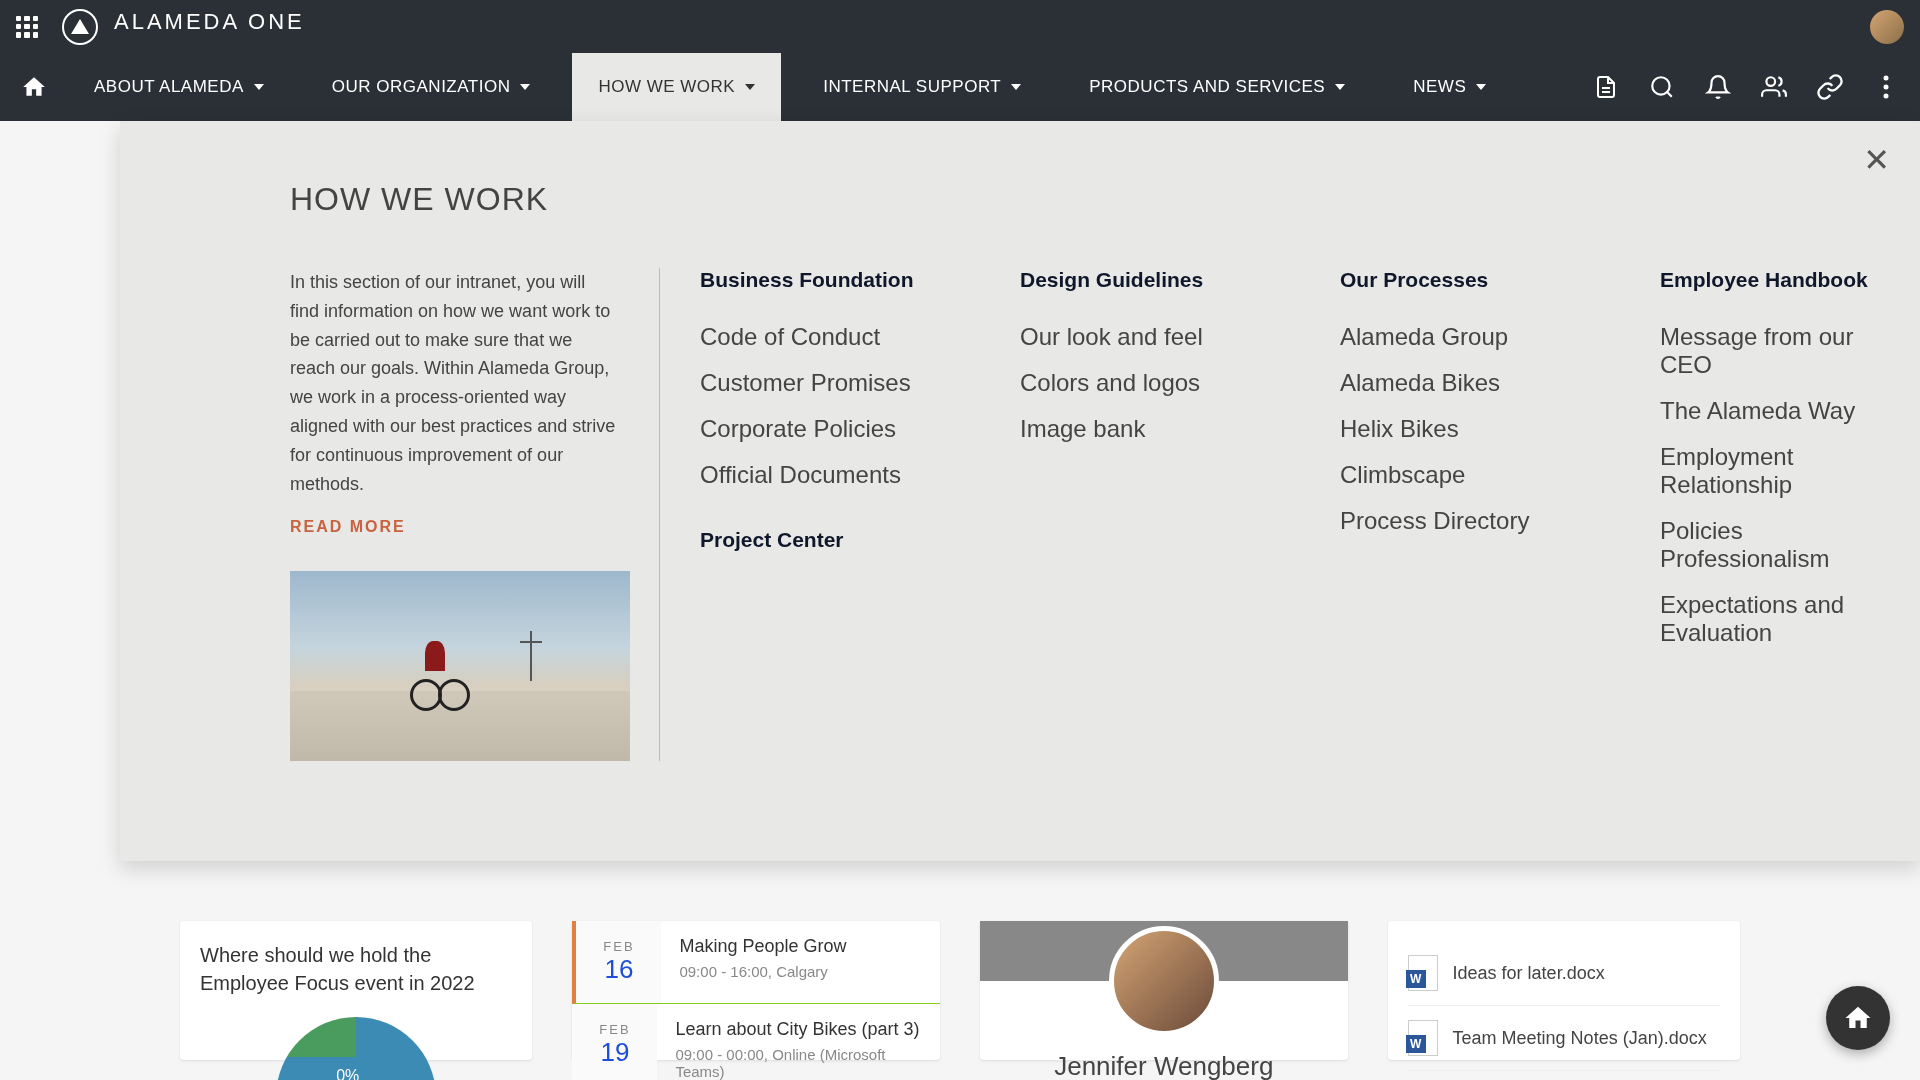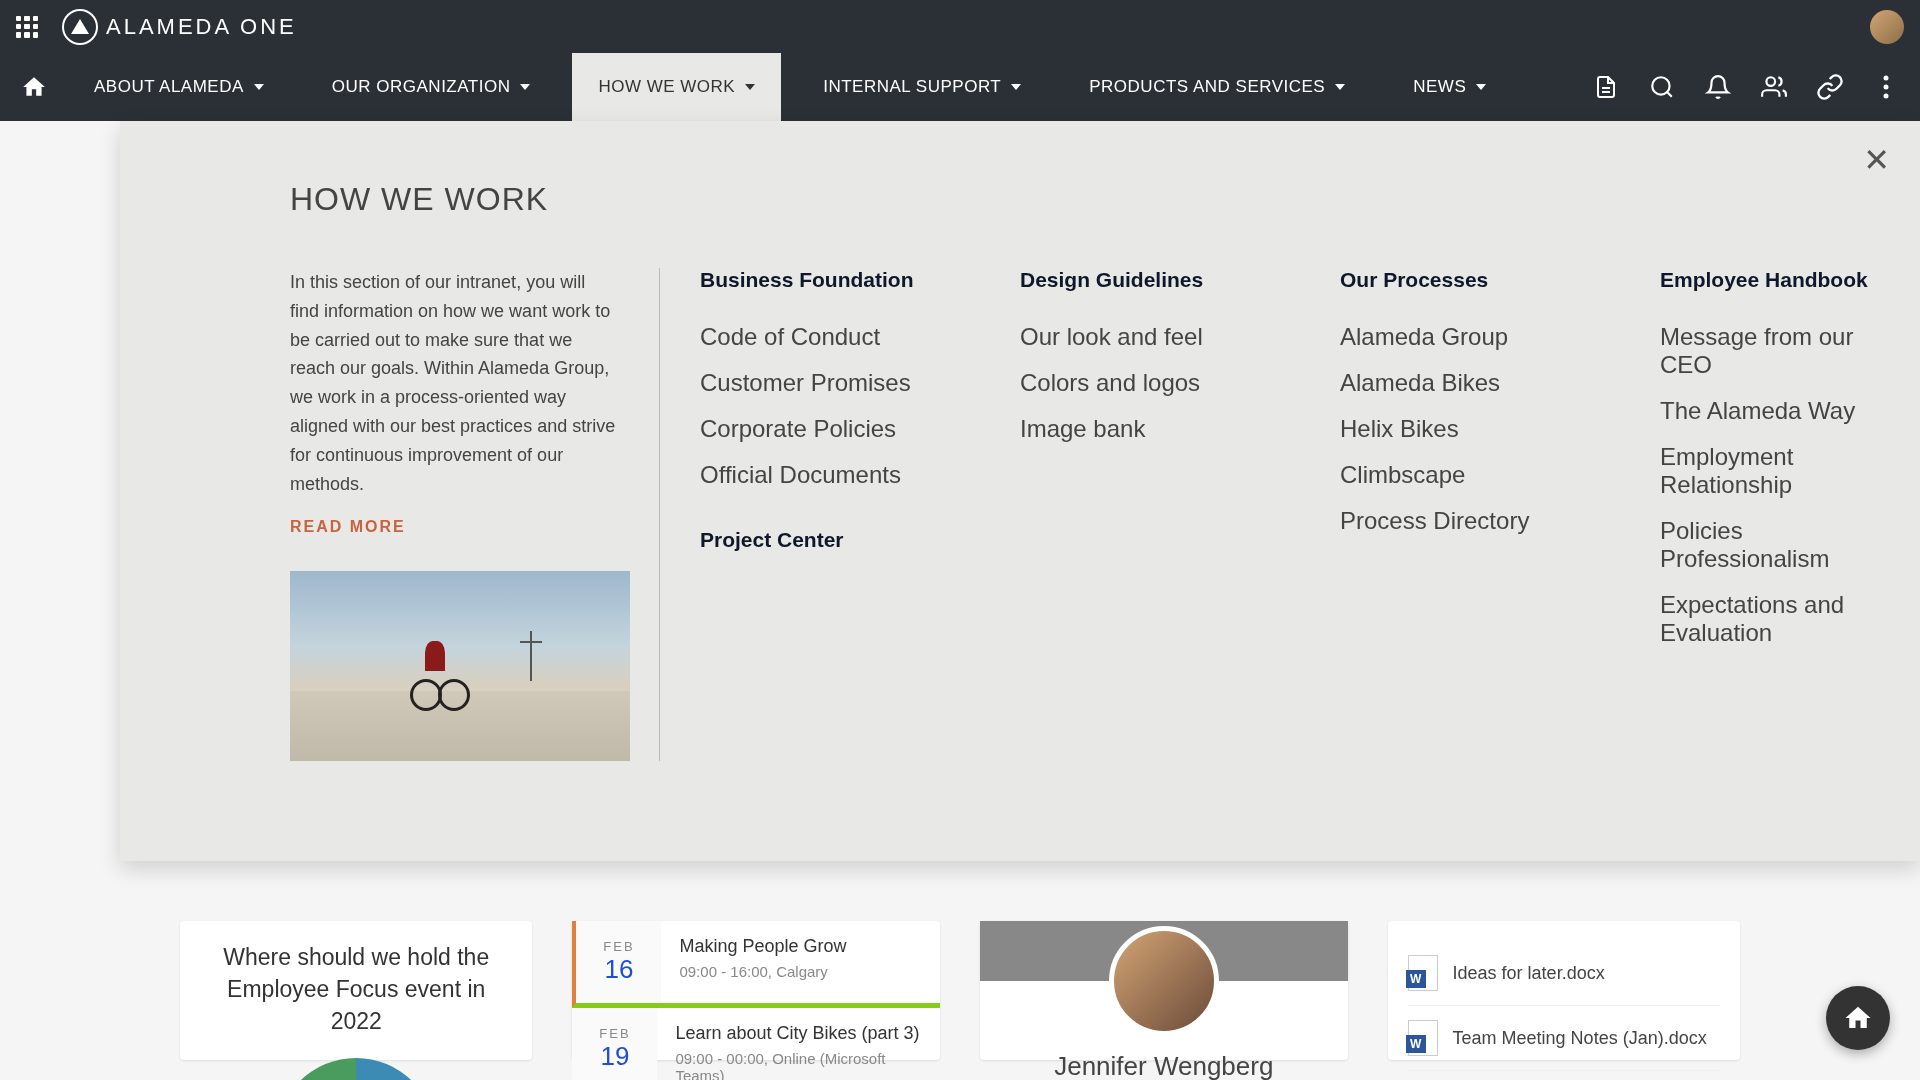--- a/index.html
+++ b/index.html
@@ -1,20 +1,20 @@
 <!DOCTYPE html>
 <html><head>
 <meta charset="utf-8">
 <style>
 *{margin:0;padding:0;box-sizing:border-box;font-family:Arial,Helvetica,sans-serif}
 body{width:1920px;height:1080px;overflow:hidden;background:#f5f5f5;position:relative}
 .topbar{height:53px;background:#2b3037;display:flex;align-items:center;padding:0 16px;color:#fff}
 .apps-icon{width:22px;height:22px;display:grid;grid-template-columns:repeat(3,1fr);grid-template-rows:repeat(3,1fr);gap:3px;cursor:pointer}
 .apps-icon span{background:#fff;border-radius:1px}
-.logo{display:flex;align-items:center;gap:8px;margin-left:24px}
+.logo{display:flex;gap:16px;margin-left:24px}
 .logo-circle{width:36px;height:36px;border:2px solid #fff;border-radius:50%;display:flex;align-items:center;justify-content:center}
 .logo-inner{width:0;height:0;border-left:9px solid transparent;border-right:9px solid transparent;border-bottom:15px solid #fff}
 .logo-text{font-size:22px;font-weight:300;letter-spacing:3px}
 .avatar{margin-left:auto;width:34px;height:34px;border-radius:50%;background:linear-gradient(135deg,#d4a574,#8b6f47);overflow:hidden}
 .navbar{height:68px;background:#2b3037;display:flex;align-items:center;padding:0 20px;color:#fff}
 .home-btn{width:28px;height:28px;cursor:pointer;display:flex;align-items:center;justify-content:center}
 .nav-items{display:flex;gap:16px;margin-left:20px}
 .nav-item{padding:0 26px;height:68px;display:flex;align-items:center;gap:10px;font-size:17px;font-weight:500;cursor:pointer;letter-spacing:0.5px}
 .nav-item.active{background:#e8e8e6;color:#333}
 .chevron{width:0;height:0;border-left:5px solid transparent;border-right:5px solid transparent;border-top:6px solid currentColor}
@@ -36,26 +36,26 @@
 .pole{position:absolute;left:240px;top:60px;width:2px;height:50px;background:#555}
 .pole::before{content:'';position:absolute;top:10px;left:-10px;width:22px;height:2px;background:#555}
 .mega-cols{display:flex;gap:80px;padding-left:40px}
 .mega-col{min-width:240px}
 .col-title{font-size:21px;font-weight:600;color:#0f172a;margin-bottom:22px}
 .col-link{font-size:24px;color:#444;padding:9px 0;cursor:pointer;display:block}
 .col-title.spacer{margin-top:30px}
 .bg-content{position:absolute;top:121px;left:0;right:0;bottom:0;padding:20px 180px;display:flex;gap:40px}
 .widget{background:#fff;border-radius:4px;padding:20px;box-shadow:0 1px 3px rgba(0,0,0,0.1)}
 .poll{width:380px;margin-top:780px}
-.poll-q{font-size:23px;text-align:center;color:#333;line-height:1.4}
+.poll-q{font-size:20px;color:#333;line-height:1.4}
 .pie{width:160px;height:80px;margin:20px auto 0;position:relative;border-radius:160px 160px 0 0;background:conic-gradient(from 270deg,#4a9c5e 0deg 90deg,#3b8bb5 90deg 180deg);overflow:hidden}
 .pie-label{position:absolute;color:#fff;font-size:16px}
 .pl1{left:60px;top:50px}
 .events{width:400px;margin-top:780px;padding:0}
-.event{display:flex;border-bottom:5px solid #84cc16}
+.event{display:flex;border-bottom:1px solid #84cc16}
 .event:first-child{border-left:4px solid #e08040}
 .ev-date{width:85px;text-align:center;padding:18px 0;background:#fafafa}
 .ev-mon{font-size:13px;color:#888;letter-spacing:2px}
 .ev-day{font-size:26px;color:#1d4ed8;font-weight:300}
 .ev-body{padding:15px 18px;flex:1}
 .ev-title{font-size:18px;color:#333;margin-bottom:6px}
 .ev-meta{font-size:15px;color:#888}
 .profile-card{width:400px;margin-top:780px;padding:0;position:relative}
 .prof-banner{height:60px;background:#888}
 .prof-avatar{width:110px;height:110px;border-radius:50%;border:5px solid #fff;background:linear-gradient(135deg,#d4a574,#6b4a3a);position:absolute;top:5px;left:50%;transform:translateX(-50%)}

